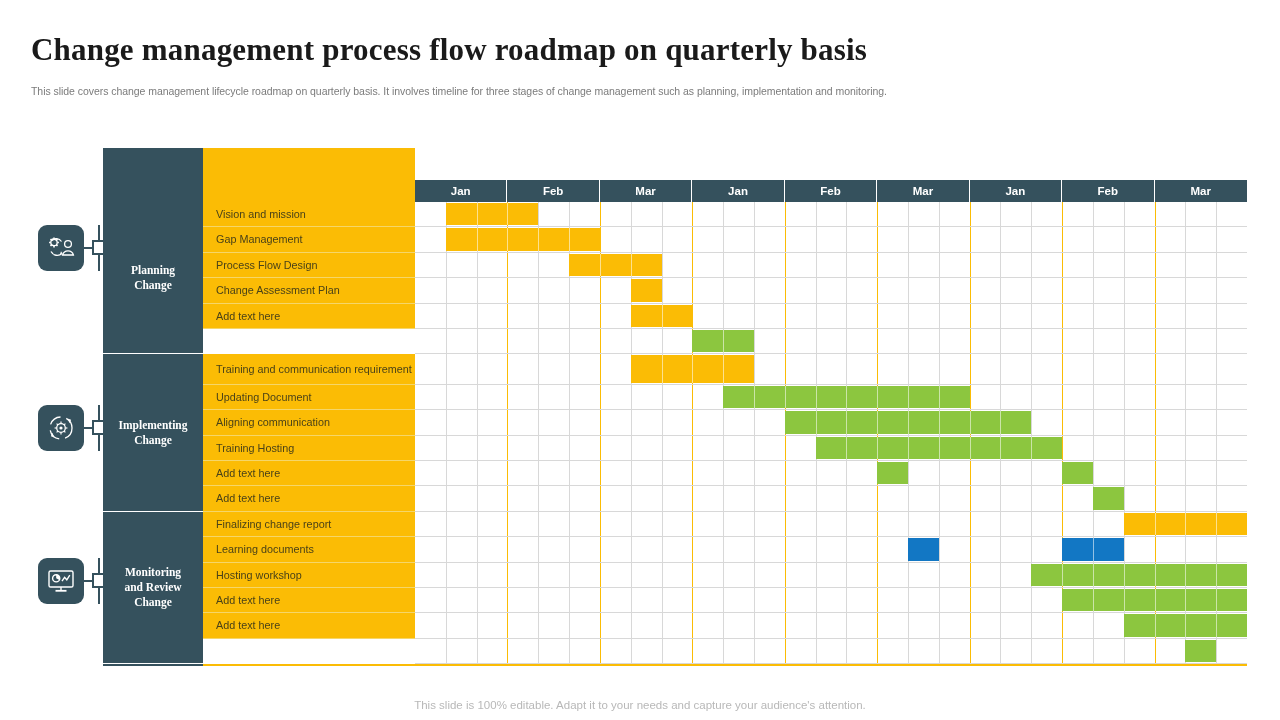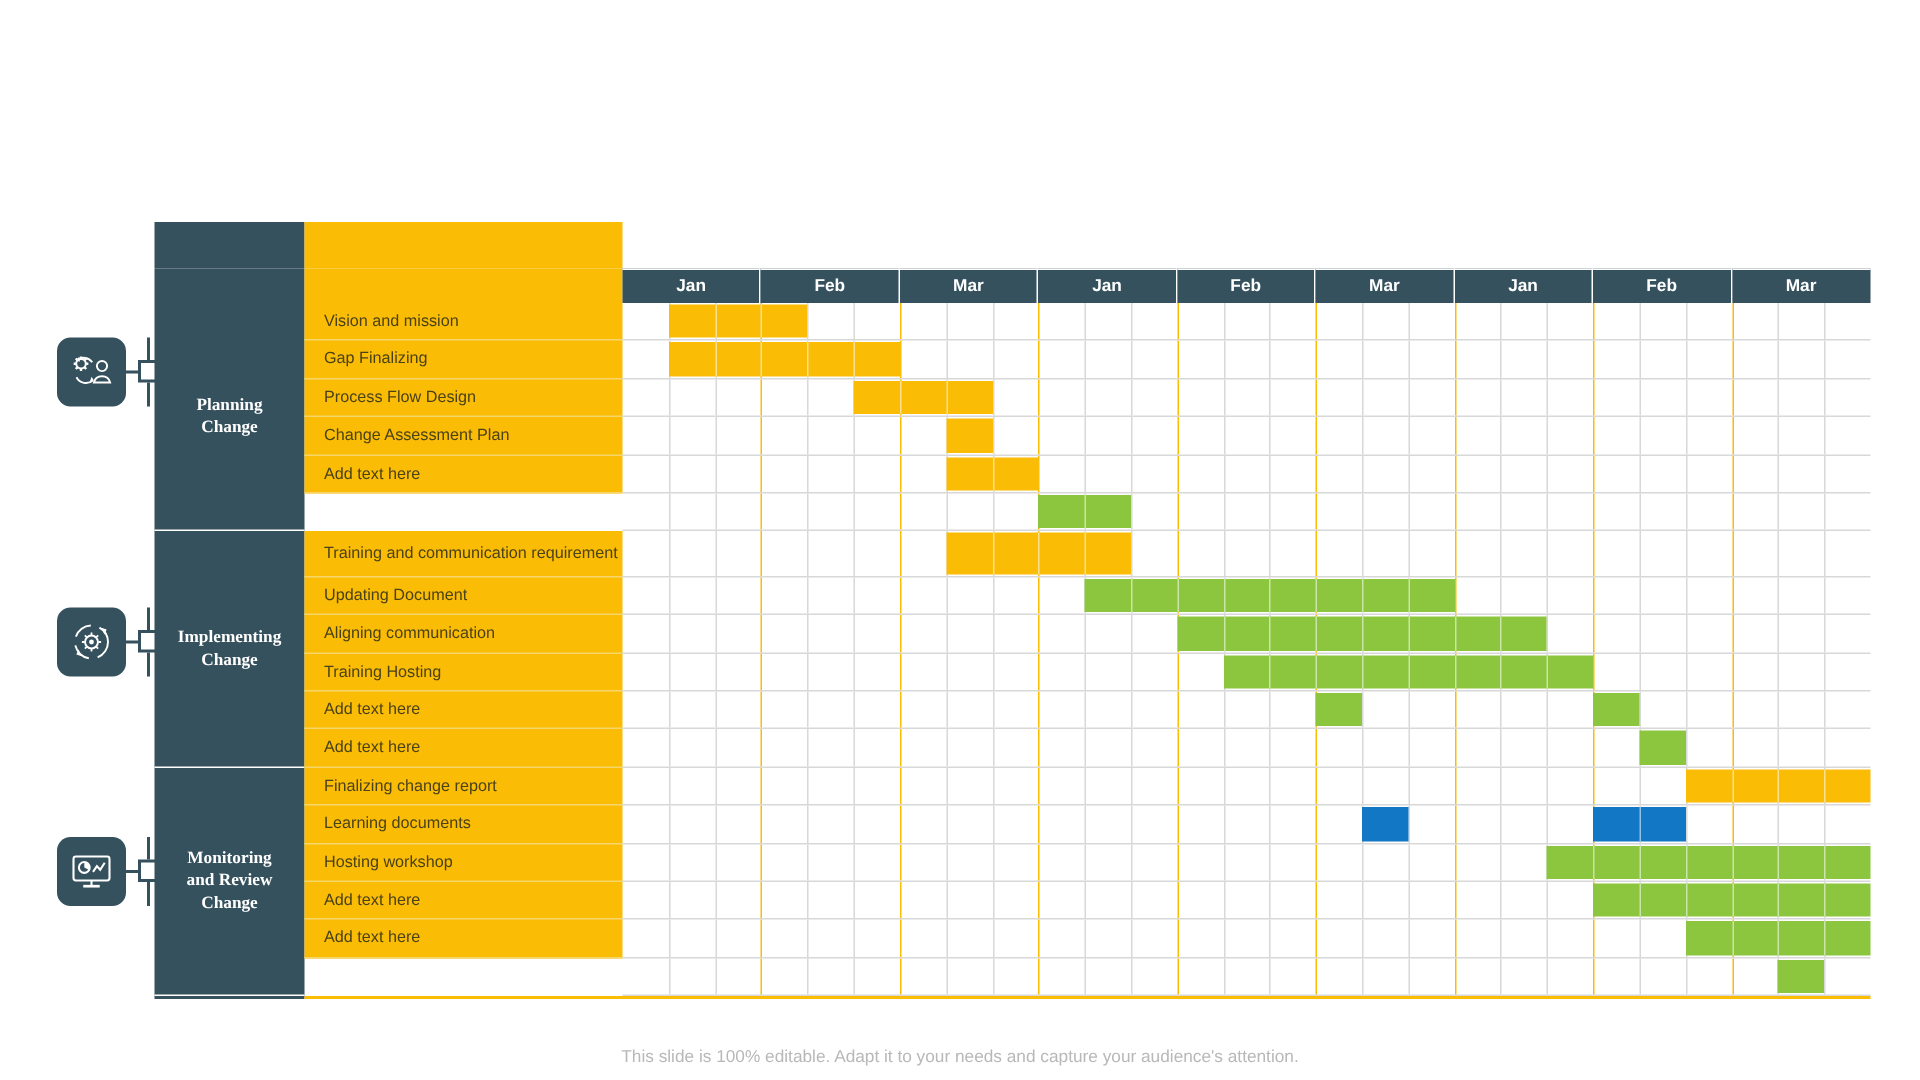--- a/index.html
+++ b/index.html
@@ -103,20 +103,22 @@
   .bar.yellow { background: #fbbc05; }
   .bar.green  { background: #8cc63f; }
   .bar.blue   { background: #1277c4; }
   .bar-seg { position: absolute; top: 0; bottom: 0; width: 1px; background: rgba(255,255,255,0.55); }
 </style>
 </head>
 <body>
 
 <div class="slide">
 
+  <div class="title">Change management process flow roadmap on quarterly basis</div>
+  <div class="subtitle">This slide covers change management lifecycle roadmap on quarterly basis. It involves timeline for three stages of change management such as planning, implementation and monitoring.</div>
 
   <div class="icon-rail" id="icon-rail">
       <div class="icon-group" style="top: 225px;">
         <div class="icon-box">
     <svg width="30" height="26" viewBox="0 0 30 26" fill="none" stroke="#ffffff" stroke-width="1.3">
       <circle cx="8" cy="7.5" r="3.2" fill="none"></circle>
       <g stroke-width="1.6">
         <line x1="8" y1="2.6" x2="8" y2="4.1"></line>
               <line x1="8" y1="10.9" x2="8" y2="12.4"></line>
         <line x1="3.1" y1="7.5" x2="4.6" y2="7.5"></line>
@@ -198,21 +200,21 @@
           <div class="m-cell" style="width:92.44444444444444px">Feb</div>
           <div class="m-cell" style="width:92.44444444444444px;border-right:none">Mar</div>
         </div>
       </div>
       <div class="body-row">
         <div class="grp-label" style="height:152.4px">
           <span>Planning<br>Change</span>
         </div>
         <div class="task-col">
           <div class="task-cell" style="height:25.4px">Vision and mission</div>
-          <div class="task-cell" style="height:25.4px">Gap Finalizing</div>
+          <div class="task-cell" style="height:25.4px">Gap Management</div>
           <div class="task-cell" style="height:25.4px">Process Flow Design</div>
           <div class="task-cell" style="height:25.4px">Change Assessment Plan</div>
           <div class="task-cell" style="height:25.4px">Add text here</div>
         </div>
         <div class="grid-col" style="width:832px">
           <div class="grid-row" style="height:25.4px">
             <div class="gridlines">
               <div class="vline" style="left:30.814814814814813px"></div>
               <div class="vline" style="left:61.629629629629626px"></div>
               <div class="vline month" style="left:92.44444444444444px"></div>

